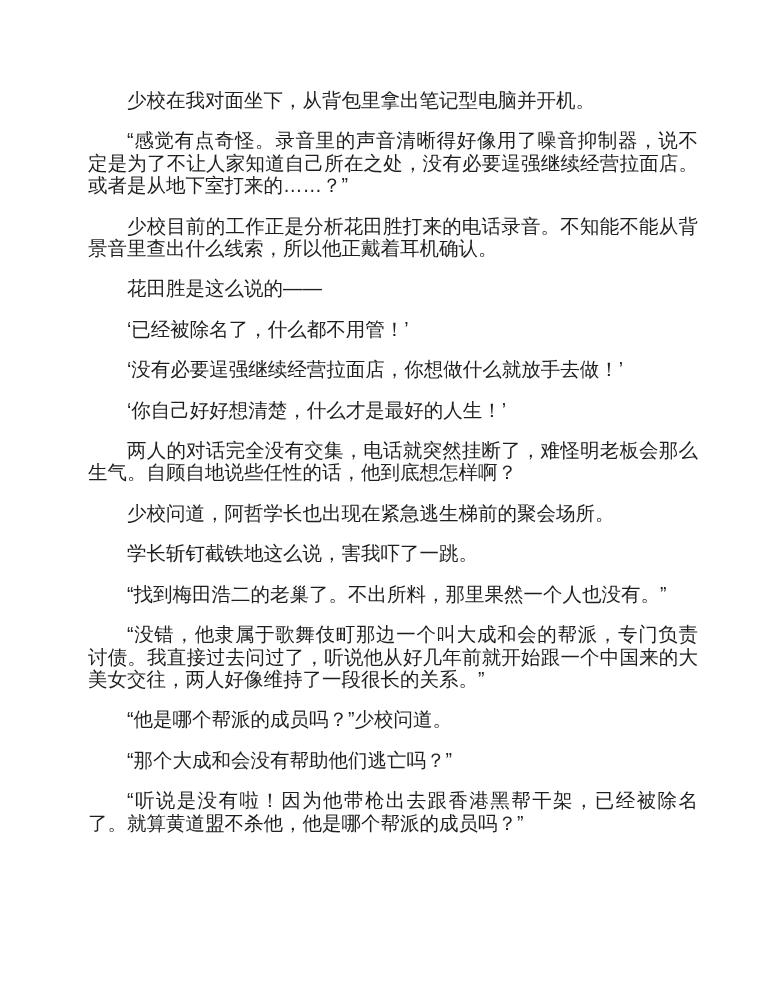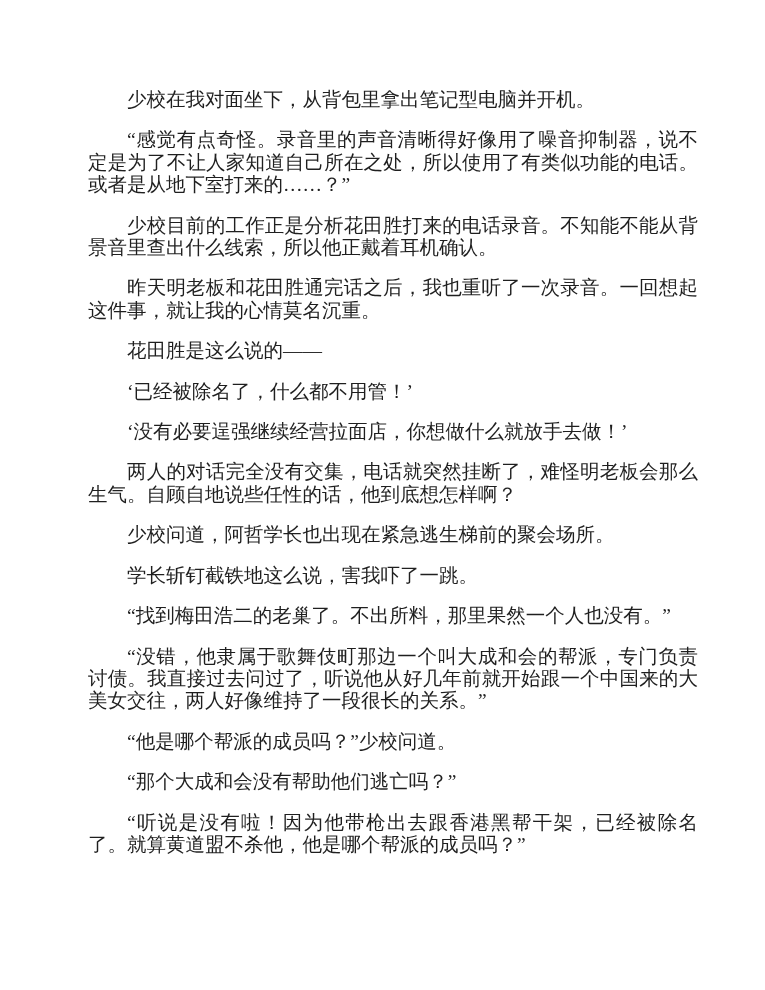--- a/index.html
+++ b/index.html
@@ -17,41 +17,41 @@
     width: 765px;
     height: 990px;
     background: #ffffff;
     padding: 89px 67px 0 88px;
   }
   .text-block {
     width: 610px;
   }
   p.para {
     margin: 0 0 18px 0;
-    font-family: Liberation Serif, serif;
+    font-family: Liberation Sans, sans-serif;
     font-size: 19.5px;
     line-height: 22.4px;
     color: #1f1f1f;
     text-align: justify;
     text-indent: 2em;
     word-break: break-all;
   }
 </style>
 </head>
 <body style="background: rgb(255, 255, 255);">
 
 <div class="page">
   <div class="text-block" id="text-block" style="color: rgb(31, 31, 31);">
       <p class="para">少校在我对面坐下，从背包里拿出笔记型电脑并开机。</p>
-      <p class="para">“感觉有点奇怪。录音里的声音清晰得好像用了噪音抑制器，说不定是为了不让人家知道自己所在之处，所以使用了有类似功能的电话。或者是从地下室打来的……？”</p>
+      <p class="para">“感觉有点奇怪。录音里的声音清晰得好像用了噪音抑制器，说不定是为了不让人家知道自己所在之处，没有必要逞强继续经营拉面店。或者是从地下室打来的……？”</p>
       <p class="para">少校目前的工作正是分析花田胜打来的电话录音。不知能不能从背景音里查出什么线索，所以他正戴着耳机确认。</p>
-      <p class="para">昨天明老板和花田胜通完话之后，我也重听了一次录音。一回想起这件事，就让我的心情莫名沉重。</p>
       <p class="para">花田胜是这么说的——</p>
       <p class="para">‘已经被除名了，什么都不用管！’</p>
       <p class="para">‘没有必要逞强继续经营拉面店，你想做什么就放手去做！’</p>
+      <p class="para">‘你自己好好想清楚，什么才是最好的人生！’</p>
       <p class="para">两人的对话完全没有交集，电话就突然挂断了，难怪明老板会那么生气。自顾自地说些任性的话，他到底想怎样啊？</p>
       <p class="para">少校问道，阿哲学长也出现在紧急逃生梯前的聚会场所。</p>
       <p class="para">学长斩钉截铁地这么说，害我吓了一跳。</p>
       <p class="para">“找到梅田浩二的老巢了。不出所料，那里果然一个人也没有。”</p>
       <p class="para">“没错，他隶属于歌舞伎町那边一个叫大成和会的帮派，专门负责讨债。我直接过去问过了，听说他从好几年前就开始跟一个中国来的大美女交往，两人好像维持了一段很长的关系。”</p>
       <p class="para">“他是哪个帮派的成员吗？”少校问道。</p>
       <p class="para">“那个大成和会没有帮助他们逃亡吗？”</p>
       <p class="para">“听说是没有啦！因为他带枪出去跟香港黑帮干架，已经被除名了。就算黄道盟不杀他，他是哪个帮派的成员吗？”</p>
     </div>
 </div>

